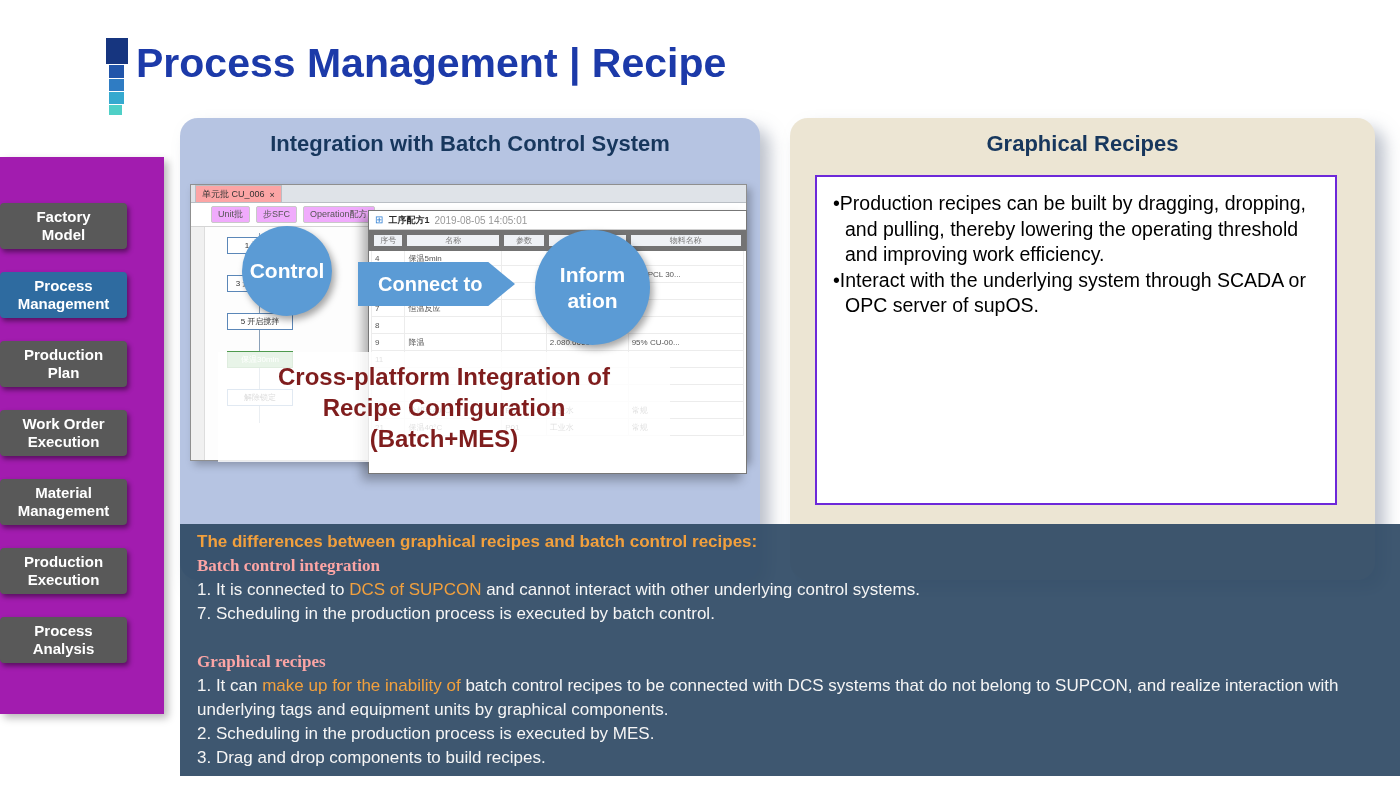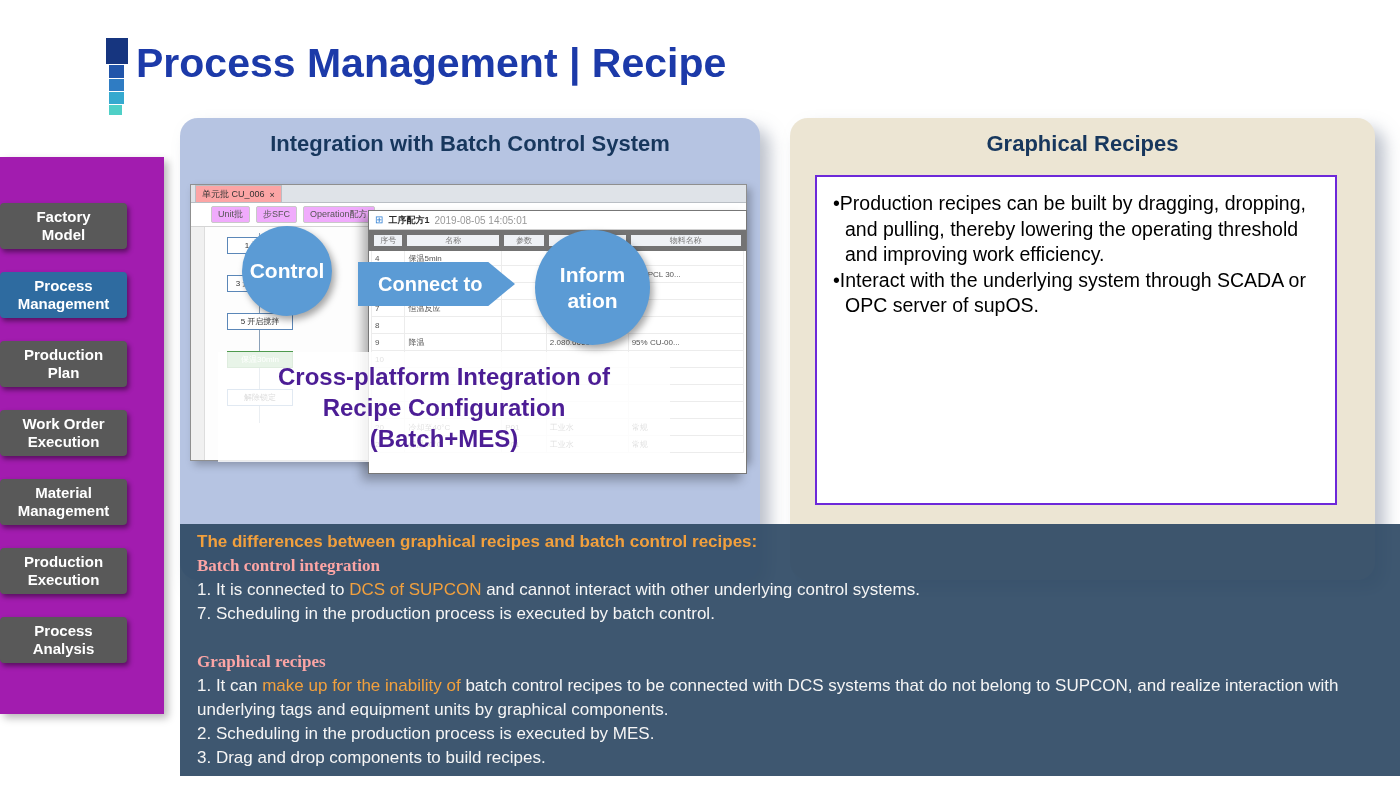--- a/index.html
+++ b/index.html
@@ -64,21 +64,21 @@
             display:flex; flex-direction:column; align-items:center; justify-content:center;
             box-shadow:3px 4px 7px rgba(0,0,0,.35); z-index:4; text-align:center; }
   .bubble-control { left:62px; top:108px; width:90px; height:90px; font-size:21px; }
   .bubble-info { left:355px; top:112px; width:115px; height:115px; font-size:21px; line-height:26px; }
   .connect-arrow { position:absolute; left:178px; top:144px; width:157px; height:44px; background:#5b9bd5;
                    clip-path:polygon(0 0, 83% 0, 100% 50%, 83% 100%, 0 100%);
                    color:#fff; font-weight:bold; font-size:20px; display:flex; align-items:center;
                    padding-left:20px; z-index:4; }
   .caption { position:absolute; left:38px; top:234px; width:452px; height:110px; background:rgba(255,255,255,.82);
              display:flex; flex-direction:column; align-items:center; justify-content:center;
-             font-size:24px; font-weight:bold; color:#4c1d95; line-height:31px; z-index:3; }
+             font-size:24px; font-weight:bold; color:#7f1d1d; line-height:31px; z-index:3; }
 
   
   .bullet-box { position:absolute; left:25px; top:57px; width:522px; height:330px; background:#fff;
                 border:2px solid #6d28d9; padding:14px 16px; }
   .bullet-line { font-size:19.5px; line-height:25.5px; color:#000; padding-left:12px; text-indent:-12px; }
 
   
   .overlay { position:absolute; left:180px; top:524px; width:1220px; height:252px;
              background:rgba(47,74,101,.93); color:#f5f5f5; padding:6px 17px;
              font-size:17px; line-height:24px; z-index:10; }
@@ -190,27 +190,20 @@
               <td></td>
             </tr>
             <tr>
               <td>9</td>
               <td>降温</td>
               <td></td>
               <td>2.080.6666</td>
               <td>95% CU-00...</td>
             </tr>
             <tr>
-              <td>10</td>
-              <td></td>
-              <td></td>
-              <td></td>
-              <td></td>
-            </tr>
-            <tr>
               <td>11</td>
               <td></td>
               <td></td>
               <td></td>
               <td></td>
             </tr>
             <tr>
               <td></td>
               <td></td>
               <td></td>

